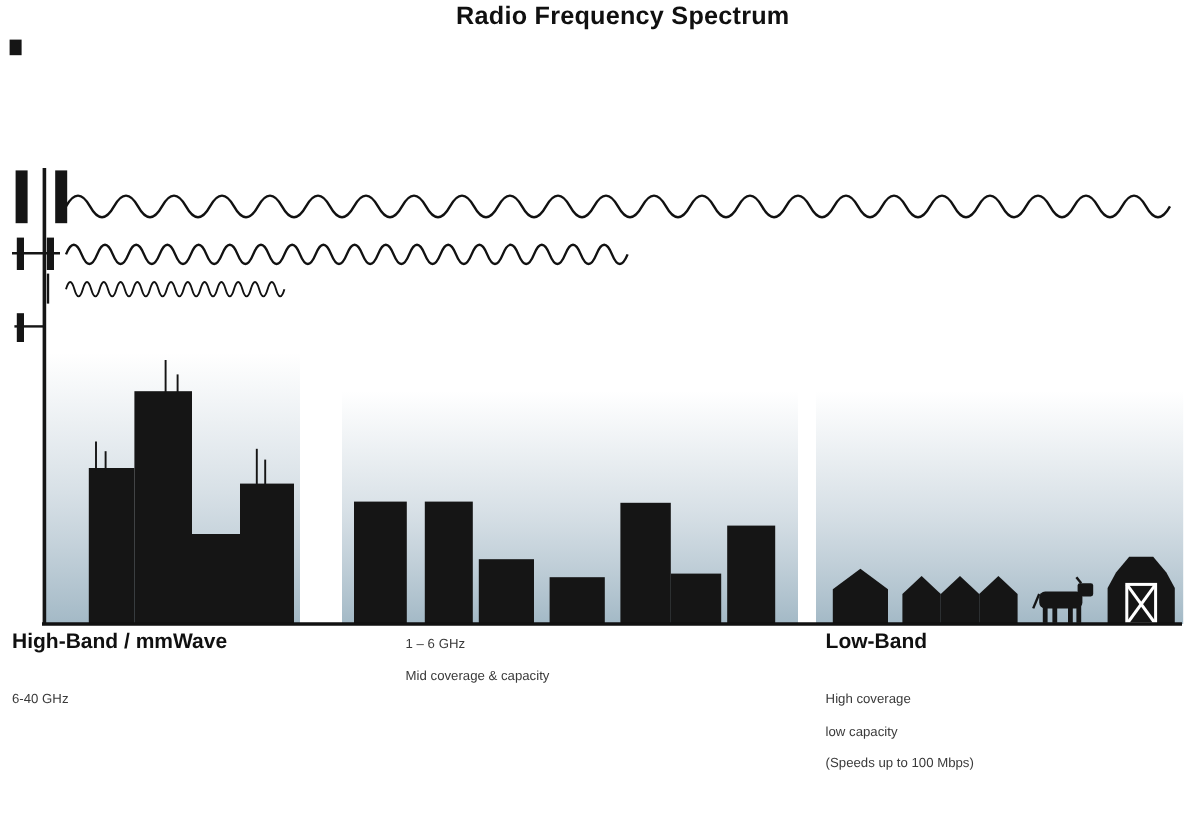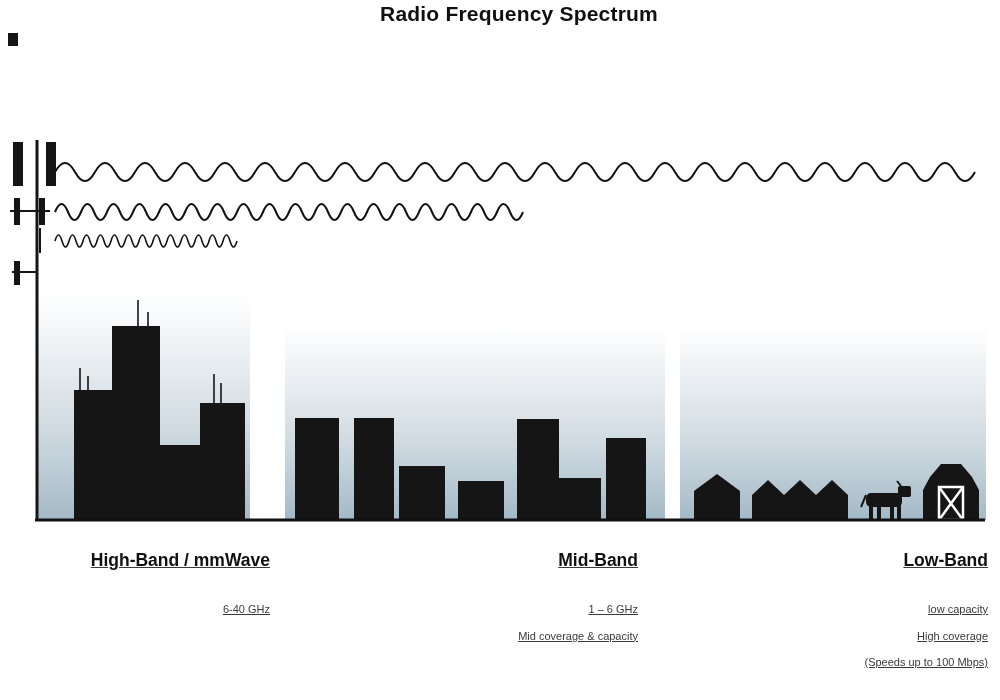--- a/index.html
+++ b/index.html
@@ -5,21 +5,21 @@
   html,body{margin:0;padding:0;background:#ffffff;}
   .stage{
     position:relative;width:1000px;height:700px;background:#ffffff;
     font-family:"Liberation Sans", sans-serif;overflow:hidden;
   }
   .title{
     position:absolute;top:2px;left:0;right:0;text-align:center;
     font-size:21px;font-weight:700;color:#101010;letter-spacing:.2px;margin-left:38px;
   }
   .graphic{position:absolute;left:0;top:0;}
-  .band-label{position:absolute;top:550px;text-align:right;color:#3a3a3a;text-decoration:underline;}
+  .band-label{position:absolute;top:524px;text-align:left;color:#3a3a3a;}
   .band-name{font-weight:700;color:#101010;font-size:17.5px;margin-bottom:25px;}
   .band-line{font-size:11px;line-height:26.5px;}
 </style>
 </head>
 <body>
 
 <div class="stage">
 
   <div class="title">Radio Frequency Spectrum</div>
 
@@ -106,25 +106,24 @@
 
     <line x1="35" y1="520" x2="985" y2="520" stroke="#111111" stroke-width="3"></line>
   </svg>
 
   <div class="band-label" style="left:10px;width:260px;">
     <div class="band-name">High-Band / mmWave</div>
     <div class="band-line">6-40 GHz</div>
   </div>
 
   <div class="band-label" style="left:338px;width:300px;">
-    <div class="band-name">Mid-Band</div>
     <div class="band-line">1 – 6 GHz</div>
     <div class="band-line">Mid coverage &amp; capacity</div>
   </div>
 
   <div class="band-label" style="left:688px;width:300px;">
     <div class="band-name">Low-Band</div>
+    <div class="band-line">High coverage</div>
     <div class="band-line">low capacity</div>
-    <div class="band-line">High coverage</div>
     <div class="band-line">(Speeds up to 100 Mbps)</div>
   </div>
 
 </div>
 
 </body></html>

